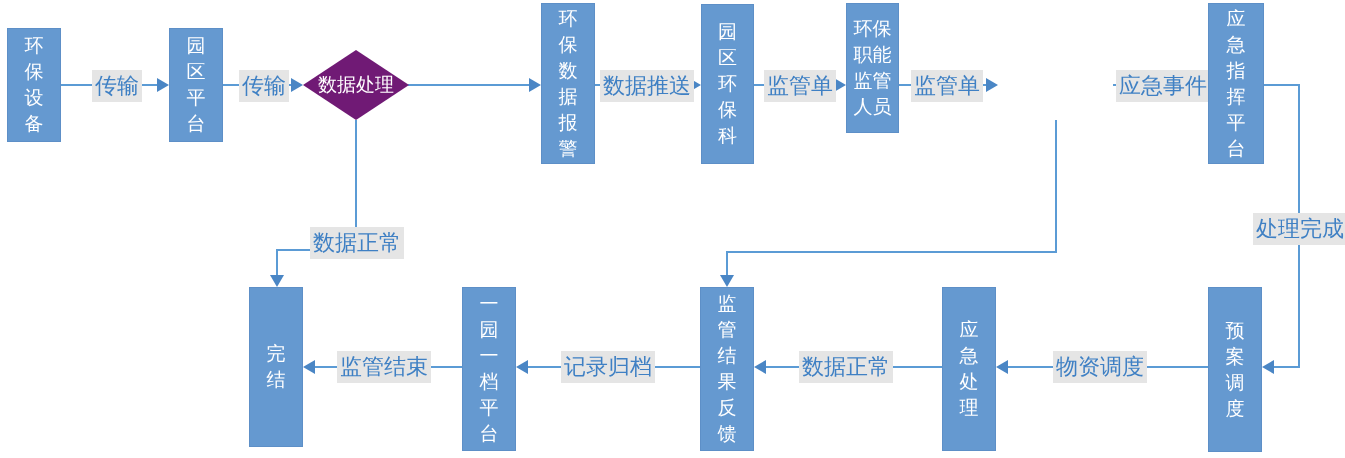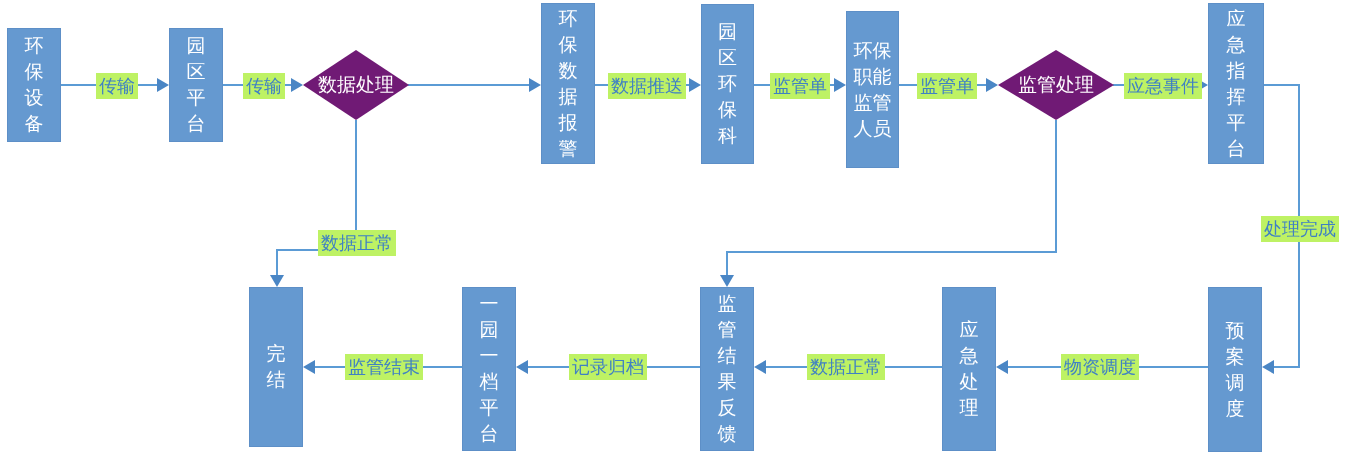--- a/index.html
+++ b/index.html
@@ -14,22 +14,22 @@
   }
   .diamond{
     position:absolute;background:#701a75;
     clip-path:polygon(50% 0,100% 50%,50% 100%,0 50%);
     display:flex;align-items:center;justify-content:center;
     color:#ffffff;font-size:19px;white-space:nowrap;z-index:4;
   }
   .hline{position:absolute;height:2px;background:#5b9bd5;z-index:1;}
   .vline{position:absolute;width:2px;background:#5b9bd5;z-index:1;}
   .elabel{
-    position:absolute;transform:translate(-50%,-50%);background:#bef264;
-    color:#3f80c4;font-size:18px;white-space:nowrap;padding:1px 3px;z-index:3;
+    position:absolute;transform:translate(-50%,-50%);background:#e5e5e5;
+    color:#3f80c4;font-size:22px;white-space:nowrap;padding:1px 3px;z-index:3;
   }
   .ar{position:absolute;width:0;height:0;border-top:7px solid transparent;border-bottom:7px solid transparent;border-left:12px solid #4a86c5;z-index:2;}
   .al{position:absolute;width:0;height:0;border-top:7px solid transparent;border-bottom:7px solid transparent;border-right:12px solid #4a86c5;z-index:2;}
   .ad{position:absolute;width:0;height:0;border-left:7px solid transparent;border-right:7px solid transparent;border-top:12px solid #4a86c5;z-index:2;}
 </style>
 </head>
 <body>
 
 <div id="canvas">
 
@@ -99,25 +99,24 @@
 保
 数
 据
 报
 警</div>
   <div class="node" style="left:701px;top:4px;width:53px;height:160px;">园
 区
 环
 保
 科</div>
-  <div class="node" style="left:846px;top:11px;width:53px;height:157px;">环保
+  <div class="node" style="left:846px;top:3px;width:53px;height:130px;">环保
 职能
 监管
 人员</div>
-  <div class="diamond" style="left:998px;top:50px;width:116px;height:70px;">监管处理</div>
   <div class="node" style="left:1208px;top:3px;width:56px;height:161px;">应
 急
 指
 挥
 平
 台</div>
 
   <div class="node" style="left:249px;top:287px;width:54px;height:160px;">完
 结</div>
   <div class="node" style="left:462px;top:287px;width:54px;height:164px;">一

